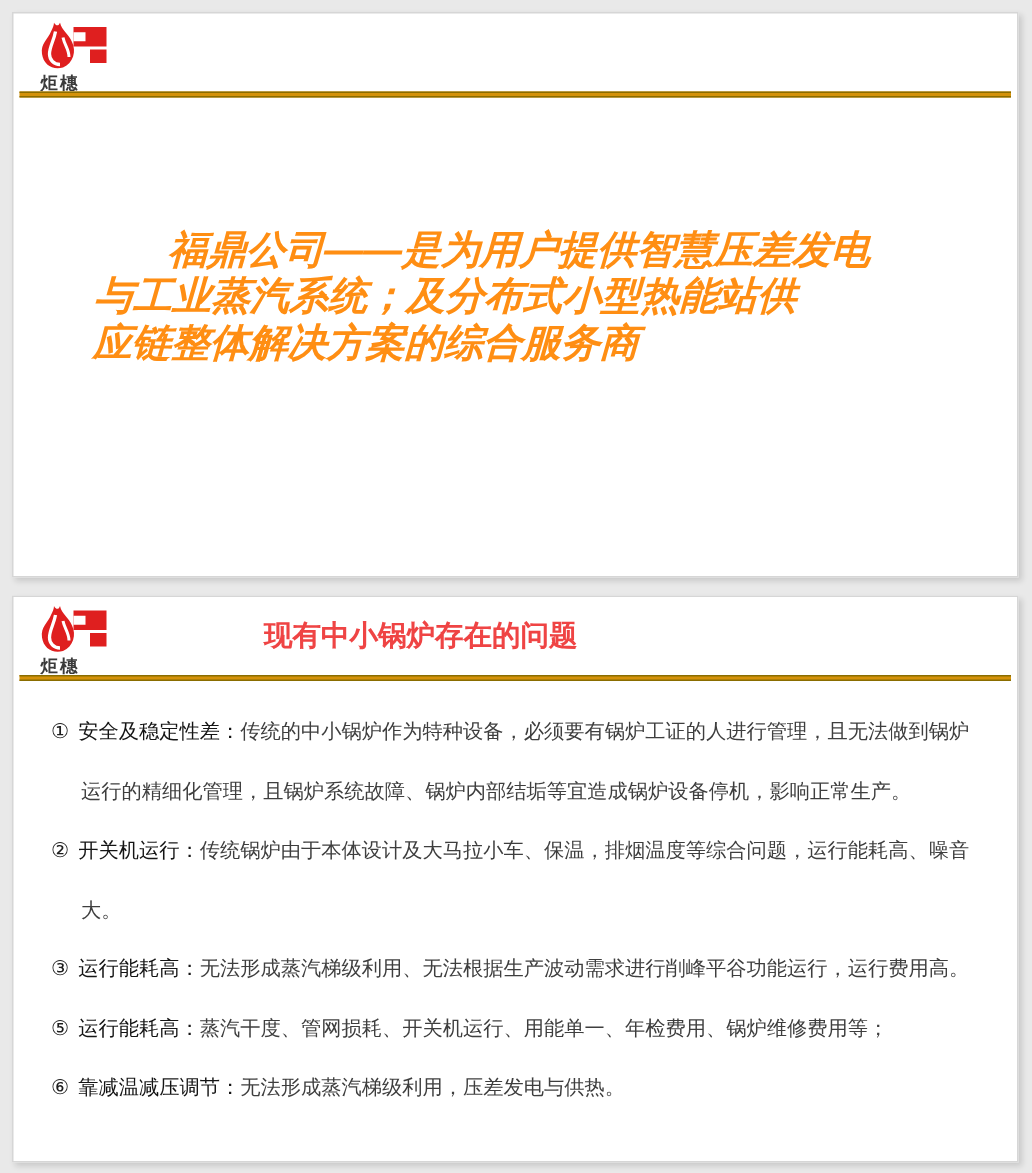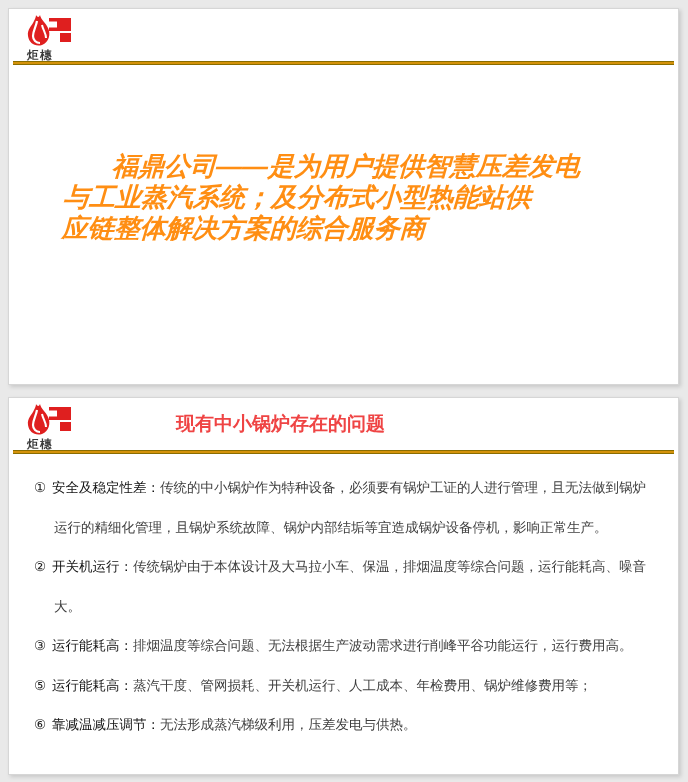--- a/index.html
+++ b/index.html
@@ -117,22 +117,22 @@
   <div class="gold-line"></div>
 
   <div class="items">
     <div class="item">
       <span class="num">①</span><span class="label">安全及稳定性差：</span><span class="text">传统的中小锅炉作为特种设备，必须要有锅炉工证的人进行管理，且无法做到锅炉运行的精细化管理，且锅炉系统故障、锅炉内部结垢等宜造成锅炉设备停机，影响正常生产。</span>
     </div>
     <div class="item">
       <span class="num">②</span><span class="label">开关机运行：</span><span class="text">传统锅炉由于本体设计及大马拉小车、保温，排烟温度等综合问题，运行能耗高、噪音大。</span>
     </div>
     <div class="item">
-      <span class="num">③</span><span class="label">运行能耗高：</span><span class="text">排烟温度等综合问题、无法根据生产波动需求进行削峰平谷功能运行，运行费用高。</span>
+      <span class="num">③</span><span class="label">运行能耗高：</span><span class="text">无法形成蒸汽梯级利用、无法根据生产波动需求进行削峰平谷功能运行，运行费用高。</span>
     </div>
     <div class="item">
-      <span class="num">⑤</span><span class="label">运行能耗高：</span><span class="text">蒸汽干度、管网损耗、开关机运行、人工成本、年检费用、锅炉维修费用等；</span>
+      <span class="num">⑤</span><span class="label">运行能耗高：</span><span class="text">蒸汽干度、管网损耗、开关机运行、用能单一、年检费用、锅炉维修费用等；</span>
     </div>
     <div class="item">
       <span class="num">⑥</span><span class="label">靠减温减压调节：</span><span class="text">无法形成蒸汽梯级利用，压差发电与供热。</span>
     </div>
   </div>
 </section>
 
 </body></html>

